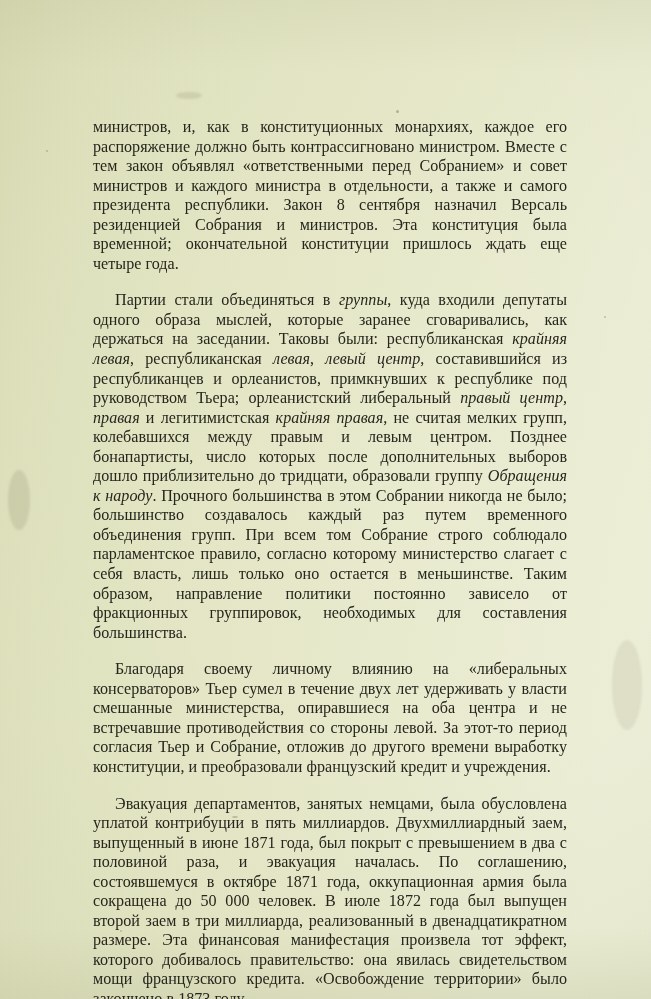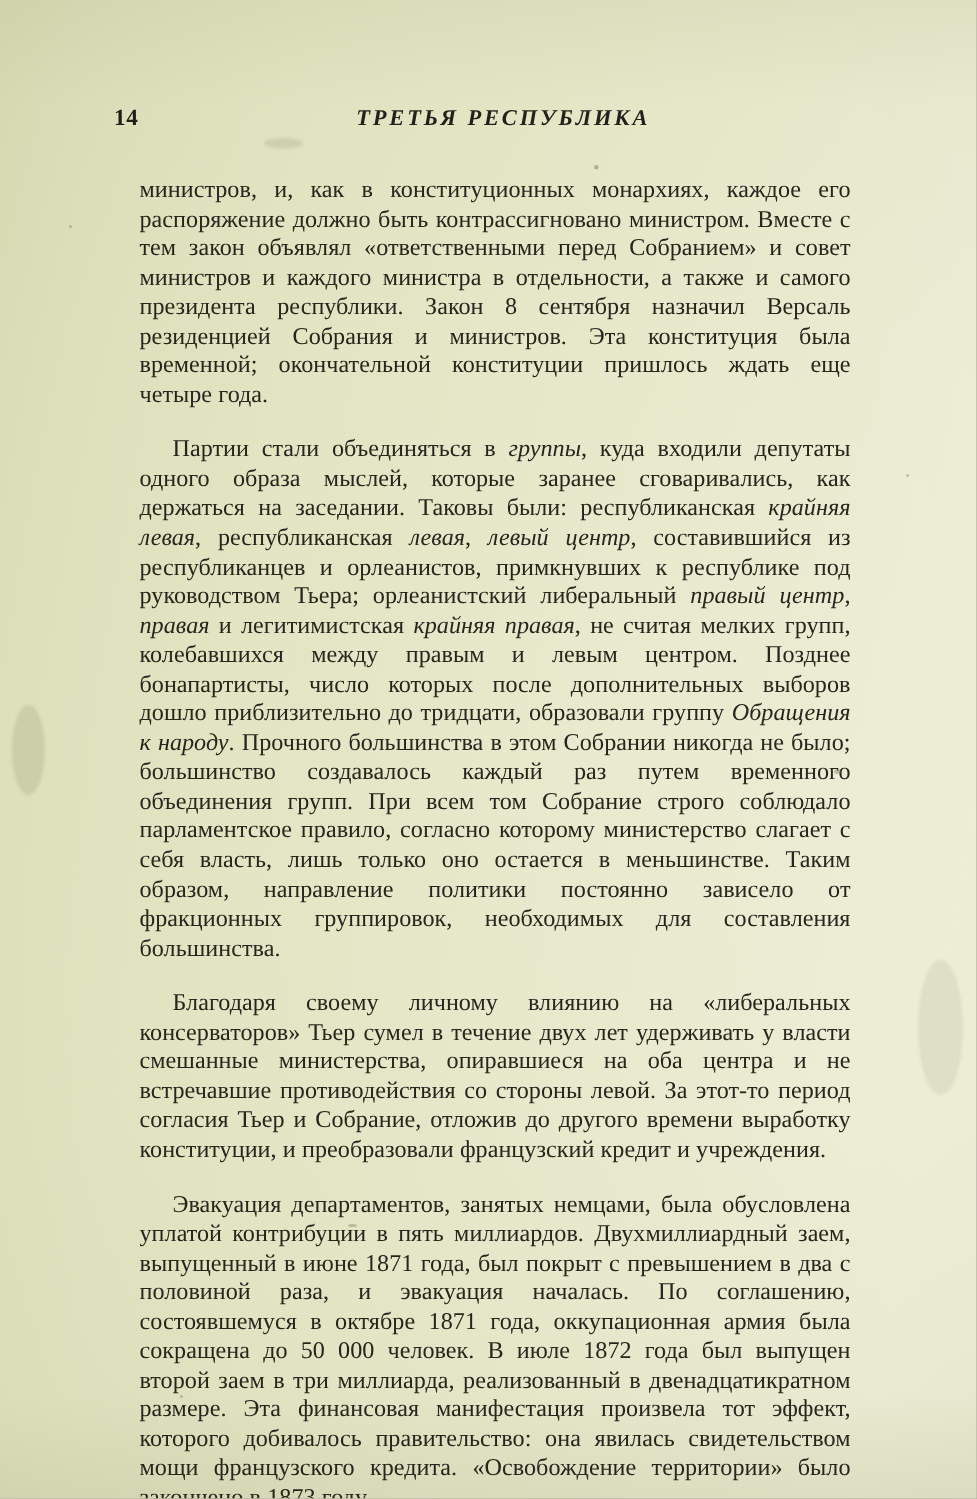--- a/index.html
+++ b/index.html
@@ -129,24 +129,20 @@
     pointer-events: none;
     z-index: 4;
   }
 </style>
 </head>
 <body>
 
 <div id="page">
   <div class="paper-inner">
 
-    <div class="running-head">
-      <span class="folio">14</span>
-      <span class="head-title">ТРЕТЬЯ РЕСПУБЛИКА</span>
-    </div>
 
     <div class="body-text">
       <p class="para first" style="text-indent: 0px;">министров, и, как в конституционных монархиях, каждое его распоряжение должно быть контрассигновано министром. Вместе с тем закон объявлял «ответственными перед Собранием» и совет министров и каждого министра в отдельности, а также и самого президента республики. Закон 8 сентября назначил Версаль резиденцией Собрания и министров. Эта конституция была временной; окончательной конституции пришлось ждать еще четыре года.</p>
       <p class="para">Партии стали объединяться в <i>группы</i>, куда входили депутаты одного образа мыслей, которые заранее сговаривались, как держаться на заседании. Таковы были: республиканская <i>крайняя левая</i>, республиканская <i>левая</i>, <i>левый центр</i>, составившийся из республиканцев и орлеанистов, примкнувших к республике под руководством Тьера; орлеанистский либеральный <i>правый центр</i>, <i>правая</i> и легитимистская <i>крайняя правая</i>, не считая мелких групп, колебавшихся между правым и левым центром. Позднее бонапартисты, число которых после дополнительных выборов дошло приблизительно до тридцати, образовали группу <i>Обращения к народу</i>. Прочного большинства в этом Собрании никогда не было; большинство создавалось каждый раз путем временного объединения групп. При всем том Собрание строго соблюдало парламентское правило, согласно которому министерство слагает с себя власть, лишь только оно остается в меньшинстве. Таким образом, направление политики постоянно зависело от фракционных группировок, необходимых для составления большинства.</p>
       <p class="para">Благодаря своему личному влиянию на «либеральных консерваторов» Тьер сумел в течение двух лет удерживать у власти смешанные министерства, опиравшиеся на оба центра и не встречавшие противодействия со стороны левой. За этот-то период согласия Тьер и Собрание, отложив до другого времени выработку конституции, и преобразовали французский кредит и учреждения.</p>
       <p class="para">Эвакуация департаментов, занятых немцами, была обусловлена уплатой контрибуции в пять миллиардов. Двухмиллиардный заем, выпущенный в июне 1871 года, был покрыт с превышением в два с половиной раза, и эвакуация началась. По соглашению, состоявшемуся в октябре 1871 года, оккупационная армия была сокращена до 50 000 человек. В июле 1872 года был выпущен второй заем в три миллиарда, реализованный в двенадцатикратном размере. Эта финансовая манифестация произвела тот эффект, которого добивалось правительство: она явилась свидетельством мощи французского кредита. «Освобождение территории» было закончено в 1873 году.</p>
     </div>
 
     <span class="fleck" style="left:46px;  top:150px; width:2px; height:2px;"></span>
     <span class="fleck" style="left:396px; top:110px; width:3px; height:3px; background:rgba(110,112,84,0.45);"></span>

